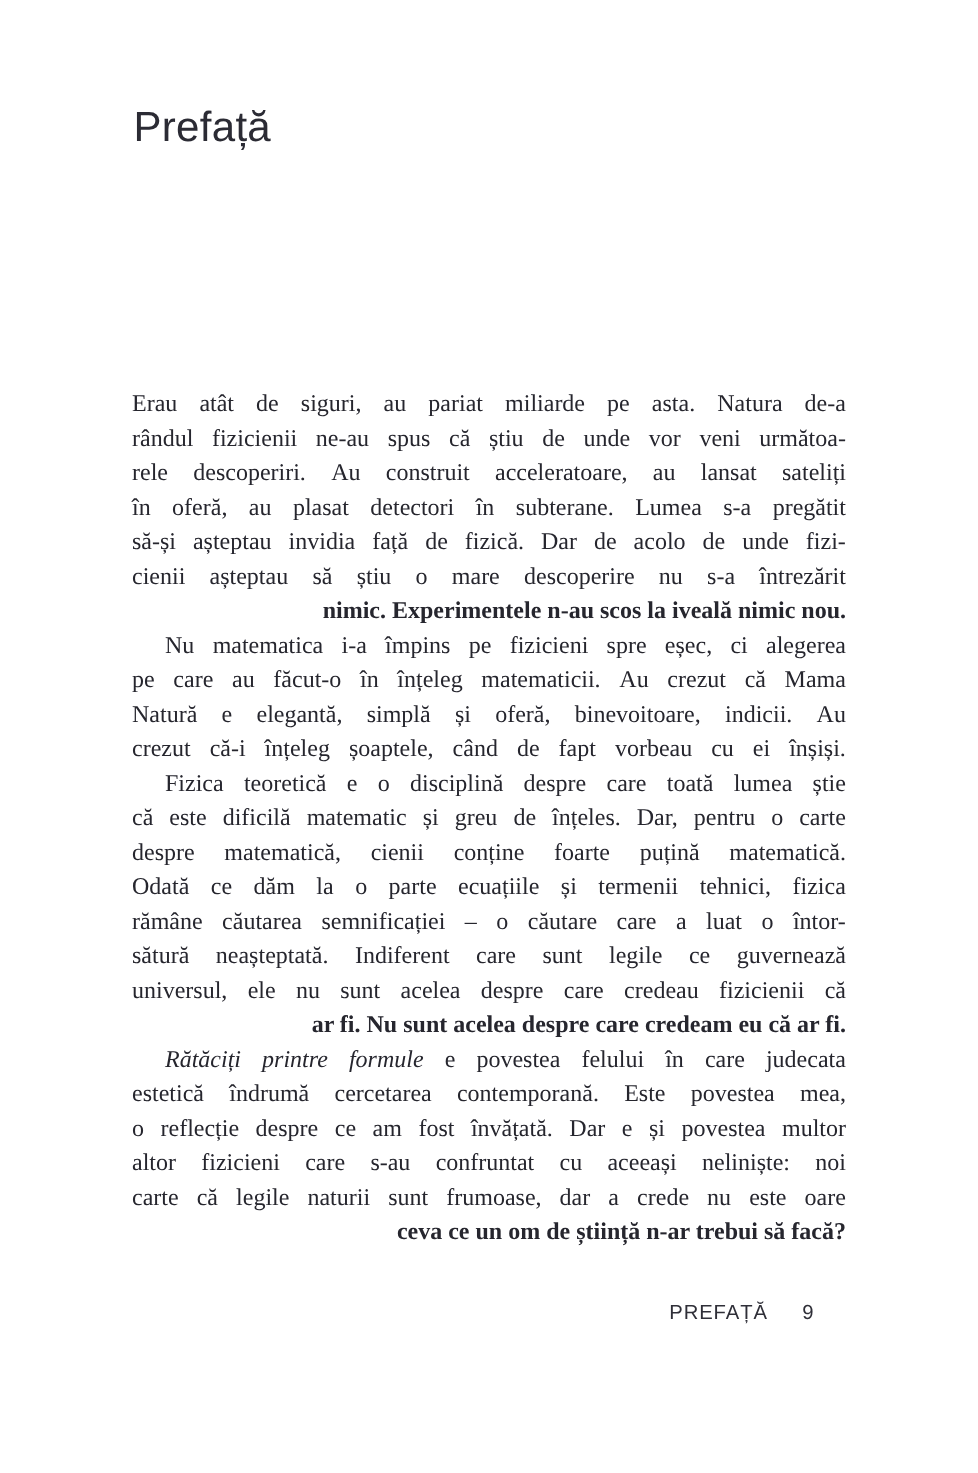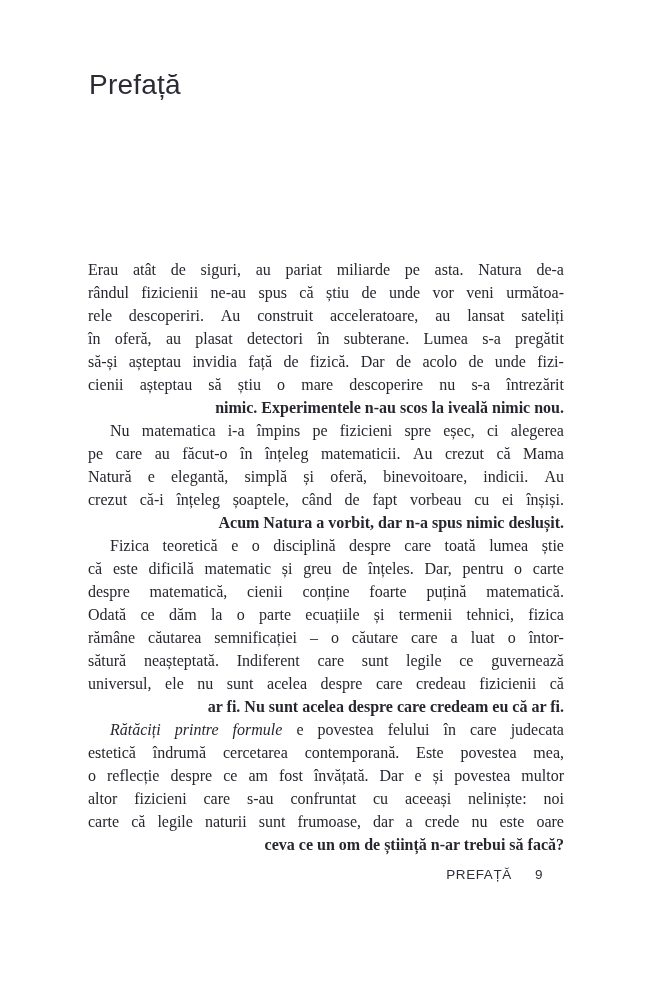--- a/index.html
+++ b/index.html
@@ -158,21 +158,20 @@
           <span>înțeleg</span>
           <span>șoaptele,</span>
           <span>când</span>
           <span>de</span>
           <span>fapt</span>
           <span>vorbeau</span>
           <span>cu</span>
           <span>ei</span>
           <span>înșiși.</span>
         </div>
-        <div class="line last"><span>Acum Natura a vorbit, dar n-a spus nimic deslușit.</span></div>
       </div>
       <div class="para">
         <div class="line indent">
           <span>Fizica</span>
           <span>teoretică</span>
           <span>e</span>
           <span>o</span>
           <span>disciplină</span>
           <span>despre</span>
           <span>care</span>

